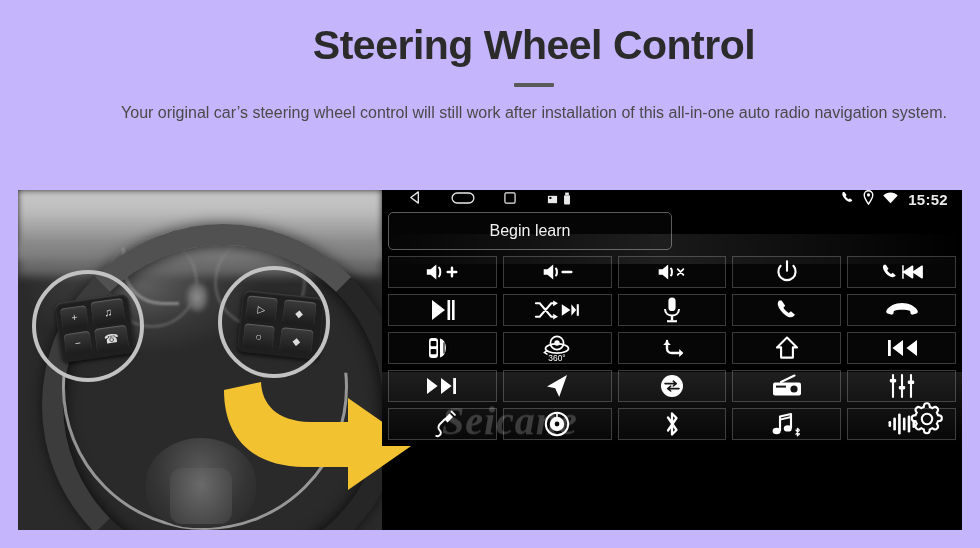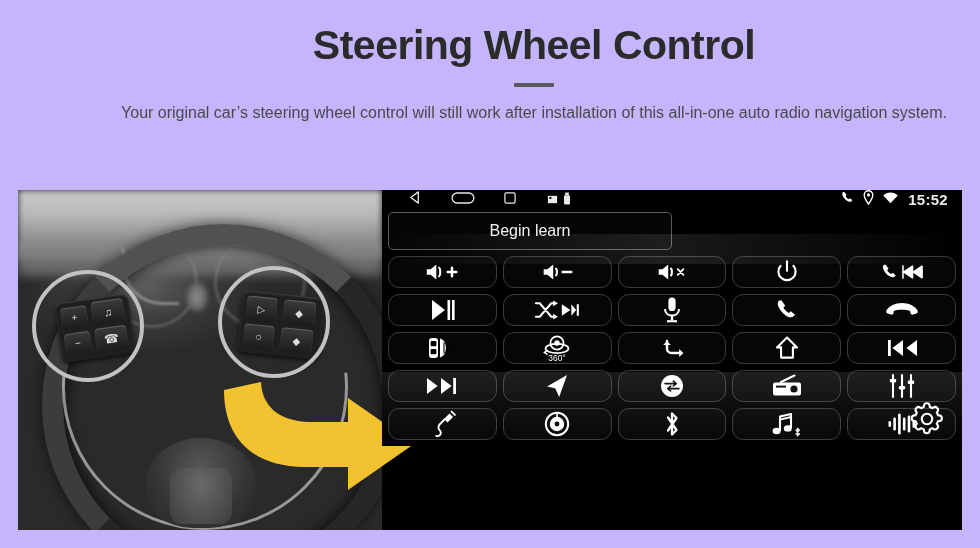--- a/index.html
+++ b/index.html
@@ -158,21 +158,21 @@
     cursor:pointer;
   }
 
   .grid{
     flex:1;display:grid;
     grid-template-columns:repeat(5,1fr);
     grid-template-rows:repeat(5,1fr);
     gap:6px;padding:6px;
   }
   .cell{
-    border:1px solid #3b3b3b;border-radius:11px;background:#060606;
+    border:1px solid #3b3b3b;border-radius:0;background:#060606;
     display:flex;align-items:center;justify-content:center;
     color:#fff;cursor:pointer;position:relative;
   }
   .cell svg{display:block;}
 
   
   .gloss{
     position:absolute;left:0;right:0;bottom:0;height:74px;
     background:linear-gradient(180deg,rgba(255,255,255,.10) 0%,rgba(255,255,255,.055) 42%,rgba(255,255,255,0) 100%);
     pointer-events:none;
@@ -539,20 +539,21 @@
                   <rect x="20.7" y="4.4" width="2.6" height="17.2" rx="1.3"></rect>
                   <rect x="25.5" y="9" width="2.6" height="8" rx="1.3"></rect>
                 </g>
               </svg>
           </span>
         </div>
       </div>
 
       <div class="gloss"></div>
       <div class="gloss2"></div>
+      <div class="watermark">Seicane</div>
 
       <div class="gear-btn">
         <svg width="42" height="42" viewBox="0 0 42 42">
           <path d="M21 5.2c1.3 0 2.4 1 2.6 2.3l.2 1.5c.9.3 1.7.7 2.5 1.2l1.3-.8c1.1-.7 2.5-.5 3.4.4l.2.2c.9.9 1.1 2.3.4 3.4l-.8 1.3c.5.8.9 1.6 1.2 2.5l1.5.2c1.3.2 2.3 1.3 2.3 2.6v.4c0 1.3-1 2.4-2.3 2.6l-1.5.2c-.3.9-.7 1.7-1.2 2.5l.8 1.3c.7 1.1.5 2.5-.4 3.4l-.2.2c-.9.9-2.3 1.1-3.4.4l-1.3-.8c-.8.5-1.6.9-2.5 1.2l-.2 1.5c-.2 1.3-1.3 2.3-2.6 2.3h-.4c-1.3 0-2.4-1-2.6-2.3l-.2-1.5c-.9-.3-1.7-.7-2.5-1.2l-1.3.8c-1.1.7-2.5.5-3.4-.4l-.2-.2c-.9-.9-1.1-2.3-.4-3.4l.8-1.3c-.5-.8-.9-1.6-1.2-2.5l-1.5-.2c-1.3-.2-2.3-1.3-2.3-2.6v-.4c0-1.3 1-2.4 2.3-2.6l1.5-.2c.3-.9.7-1.7 1.2-2.5l-.8-1.3c-.7-1.1-.5-2.5.4-3.4l.2-.2c.9-.9 2.3-1.1 3.4-.4l1.3.8c.8-.5 1.6-.9 2.5-1.2l.2-1.5c.2-1.3 1.3-2.3 2.6-2.3z" fill="none" stroke="#fff" stroke-width="2.1"></path>
           <circle cx="21" cy="21" r="5.2" fill="none" stroke="#fff" stroke-width="2.1"></circle>
         </svg>
       </div>
 
     </div>
   </div>

